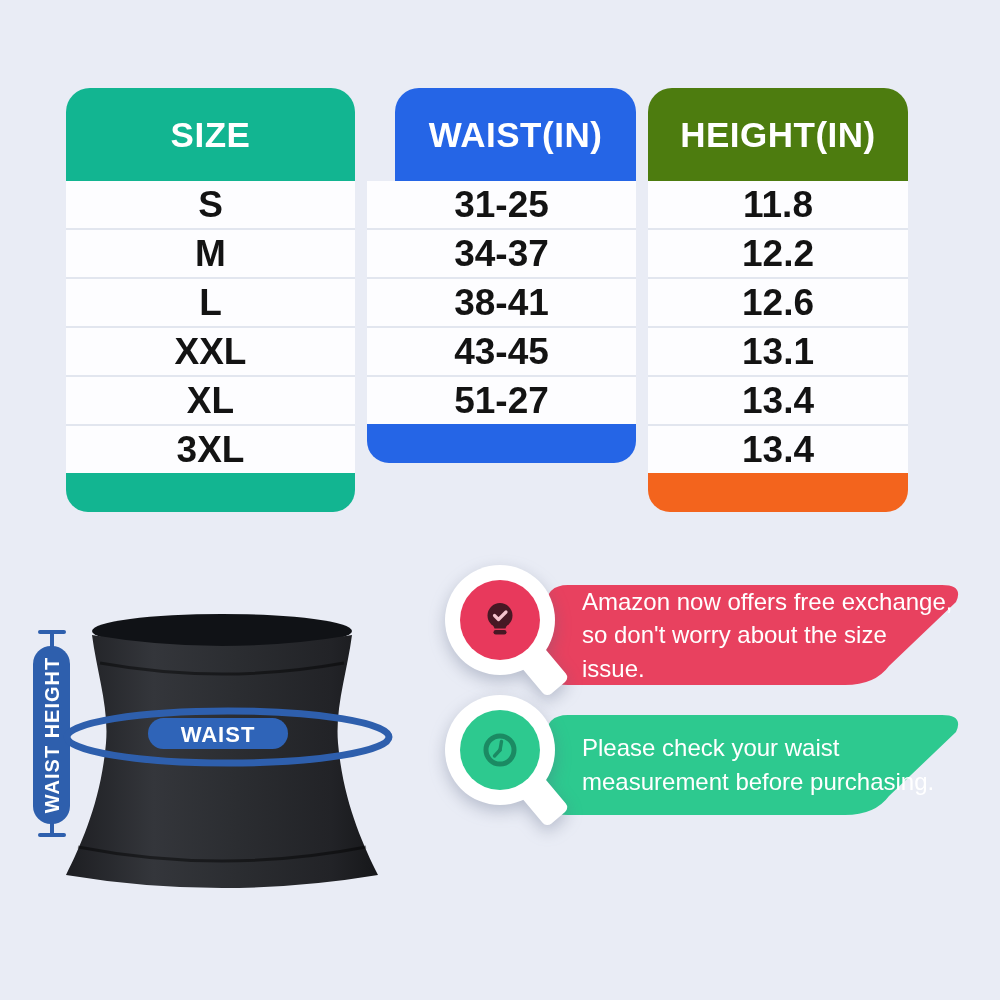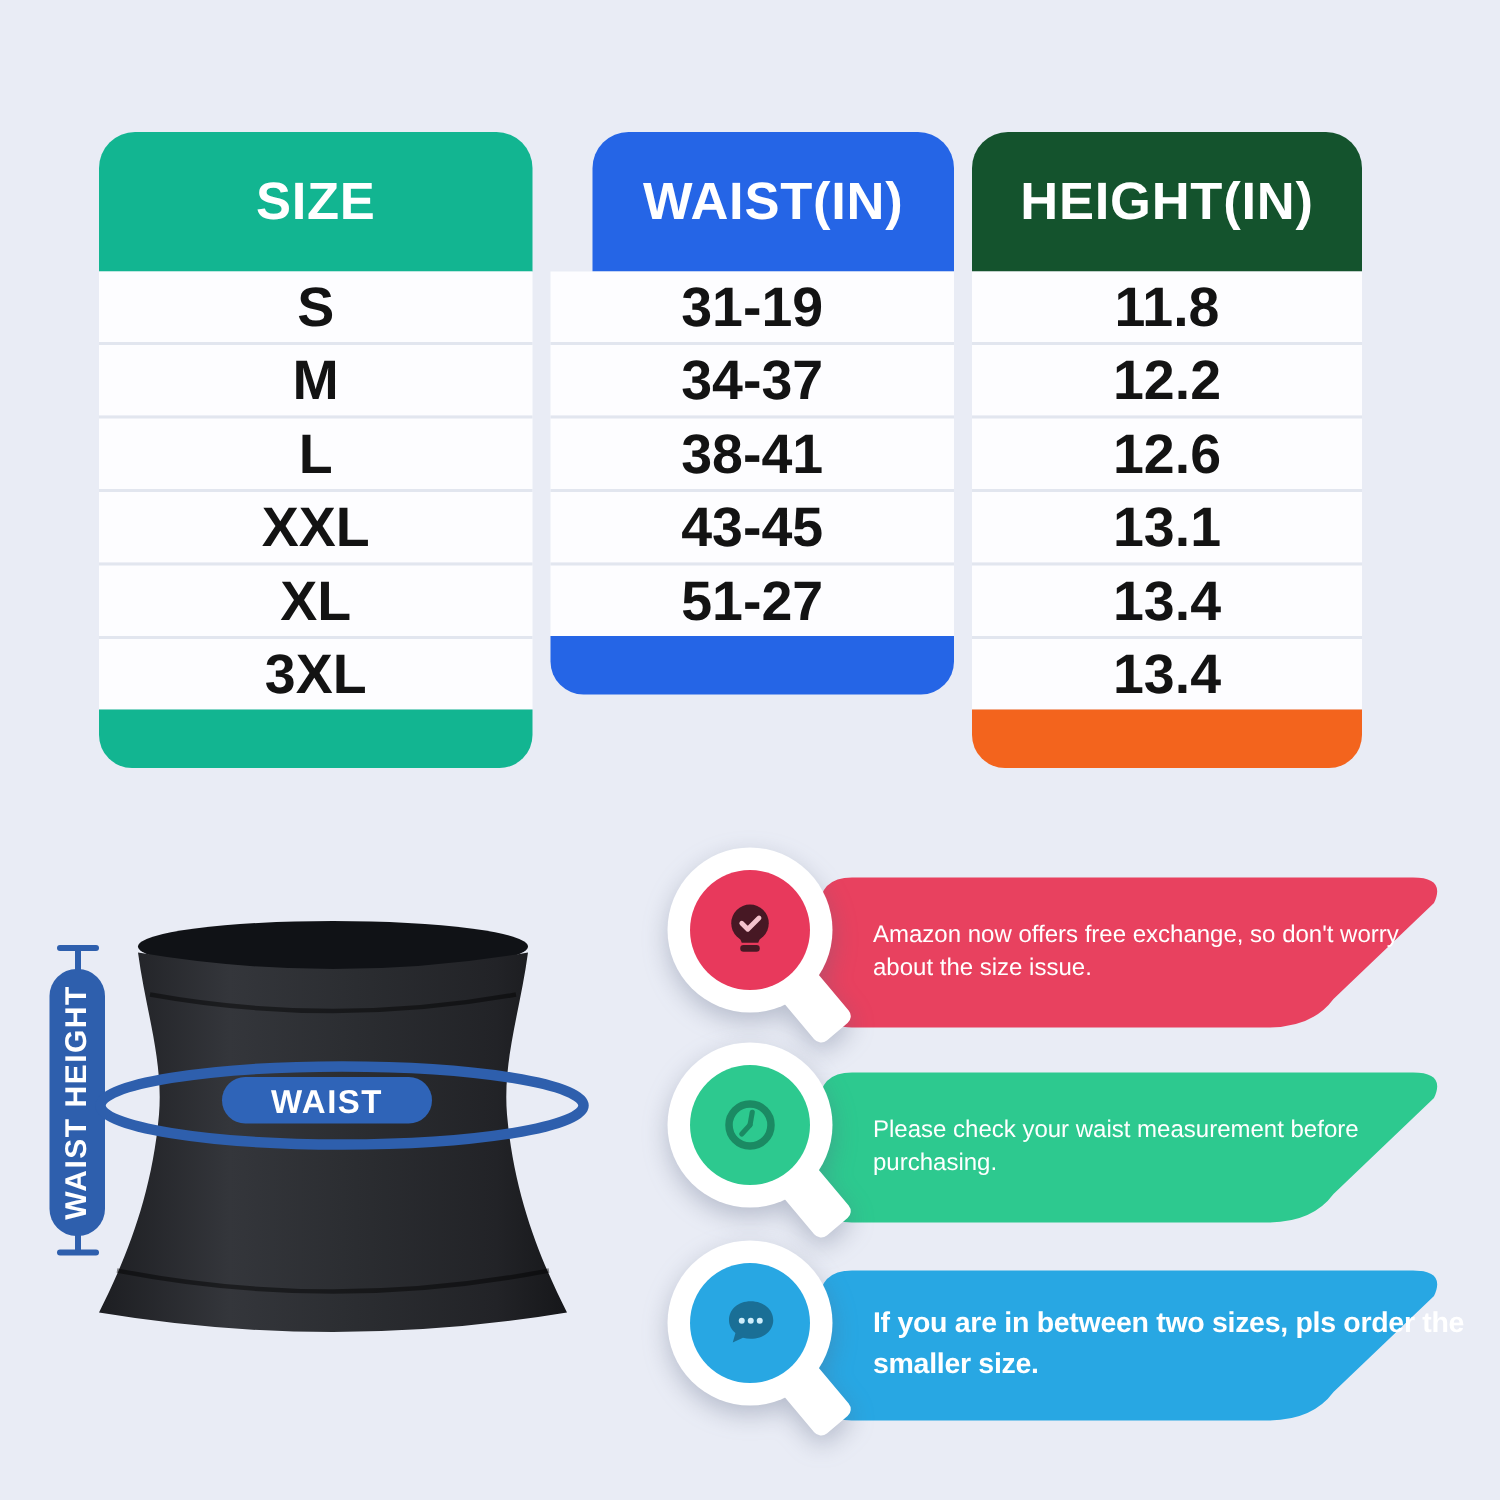--- a/index.html
+++ b/index.html
@@ -8,42 +8,42 @@
 
   
   .size-table{position:absolute;left:66px;top:88px;width:842px;display:grid;
               grid-template-columns:289px 269px 260px;column-gap:12px;}
   .col{display:flex;flex-direction:column;}
   .col-header{height:93px;display:flex;align-items:center;justify-content:center;
               color:#fff;font-size:35px;font-weight:bold;letter-spacing:.5px;
               border-radius:24px 24px 0 0;}
   .hdr-size{background:#12b591;}
   .hdr-waist{background:#2565e6;margin-left:28px;}
-  .hdr-height{background:#14532d;}
+  .hdr-height{background:#4d7c0f;}
   .cell{height:47px;background:#fdfdff;display:flex;align-items:center;justify-content:center;
         font-size:37px;font-weight:bold;color:#131313;}
   .cell + .cell{border-top:2px solid #e2e6ef;}
   .col-footer{height:39px;border-radius:0 0 22px 22px;}
   .ftr-size{background:#12b591;}
   .ftr-waist{background:#2565e6;}
   .ftr-height{background:#f3641d;}
 
   
   .tip{position:absolute;left:440px;width:545px;height:150px;}
   .tip-1{top:560px;} .tip-2{top:690px;} .tip-3{top:822px;}
   .ribbon{position:absolute;left:0;top:0;}
   .badge{position:absolute;left:5px;top:5px;width:110px;height:110px;background:#fff;
          border-radius:50%;filter:drop-shadow(0 6px 8px rgba(90,100,130,.35));}
   .badge-handle{position:absolute;left:84px;top:84px;width:30px;height:44px;background:#fff;
                 border-radius:6px;transform:rotate(-40deg);}
   .badge-inner{position:absolute;left:15px;top:15px;width:80px;height:80px;border-radius:50%;
                display:flex;align-items:center;justify-content:center;}
   .inner-red{background:#e8395c;} .inner-green{background:#2dc98f;} .inner-blue{background:#28a7e3;}
   .tip-text{position:absolute;left:142px;top:25px;height:100px;display:flex;align-items:center;
-            color:#fff;font-size:16px;line-height:1.4;}
+            color:#fff;font-size:24px;line-height:1.4;}
   .tip-1 .tip-text{width:372px;}
   .tip-2 .tip-text{width:372px;}
   .tip-3 .tip-text{width:398px;font-weight:bold;font-size:19px;letter-spacing:-.2px;}
 
   
   .diagram{position:absolute;left:10px;top:595px;width:430px;height:310px;}
 </style>
 </head>
 <body>
 
@@ -55,21 +55,21 @@
       <div class="cell">S</div>
       <div class="cell">M</div>
       <div class="cell">L</div>
       <div class="cell">XXL</div>
       <div class="cell">XL</div>
       <div class="cell">3XL</div>
       <div class="col-footer ftr-size"></div>
     </div>
     <div class="col">
       <div class="col-header hdr-waist">WAIST(IN)</div>
-      <div class="cell">31-19</div>
+      <div class="cell">31-25</div>
       <div class="cell">34-37</div>
       <div class="cell">38-41</div>
       <div class="cell">43-45</div>
       <div class="cell">51-27</div>
       <div class="col-footer ftr-waist"></div>
     </div>
     <div class="col">
       <div class="col-header hdr-height">HEIGHT(IN)</div>
       <div class="cell">11.8</div>
       <div class="cell">12.2</div>
@@ -141,31 +141,14 @@
         <svg width="48" height="48" viewBox="0 0 48 48">
           <circle cx="24" cy="24" r="14" fill="none" stroke="#1b8a63" stroke-width="5"></circle>
           <line x1="24" y1="24" x2="25.5" y2="15.5" stroke="#1b8a63" stroke-width="3.4" stroke-linecap="round"></line>
           <line x1="24" y1="24" x2="18.5" y2="30" stroke="#1b8a63" stroke-width="3.4" stroke-linecap="round"></line>
         </svg>
       </div>
     </div>
     <div class="tip-text">Please check your waist measurement before purchasing.</div>
   </div>
 
-  <div class="tip tip-3">
-    <svg class="ribbon" width="545" height="150" viewBox="0 0 545 150" xmlns="http://www.w3.org/2000/svg">
-      <path d="M128,25 H502 Q524,25 516,42 L449,106 Q435,125 405,125 H128 Q106,125 106,103 V47 Q106,25 128,25 Z" fill="#28a7e3"></path>
-    </svg>
-    <div class="badge">
-      <div class="badge-handle"></div>
-      <div class="badge-inner inner-blue">
-        <svg width="48" height="48" viewBox="0 0 48 48">
-          <path d="M24.5 9.5c8.6 0 15 5.6 15 12.6 0 7-6.4 12.4-15 12.4-1.8 0-3.6-.25-5.2-.75L12.5 37l1.8-6.3c-2.5-2.2-4.3-5-4.3-8.6 0-7 5.9-12.6 14.5-12.6z" fill="#1a6f96"></path>
-          <circle cx="18.5" cy="22.5" r="2" fill="#cfeefb"></circle>
-          <circle cx="24.5" cy="22.5" r="2" fill="#cfeefb"></circle>
-          <circle cx="30.5" cy="22.5" r="2" fill="#cfeefb"></circle>
-        </svg>
-      </div>
-    </div>
-    <div class="tip-text">If you are in between two sizes, pls order the smaller size.</div>
-  </div>
 
 </div>
 
 </body></html>

